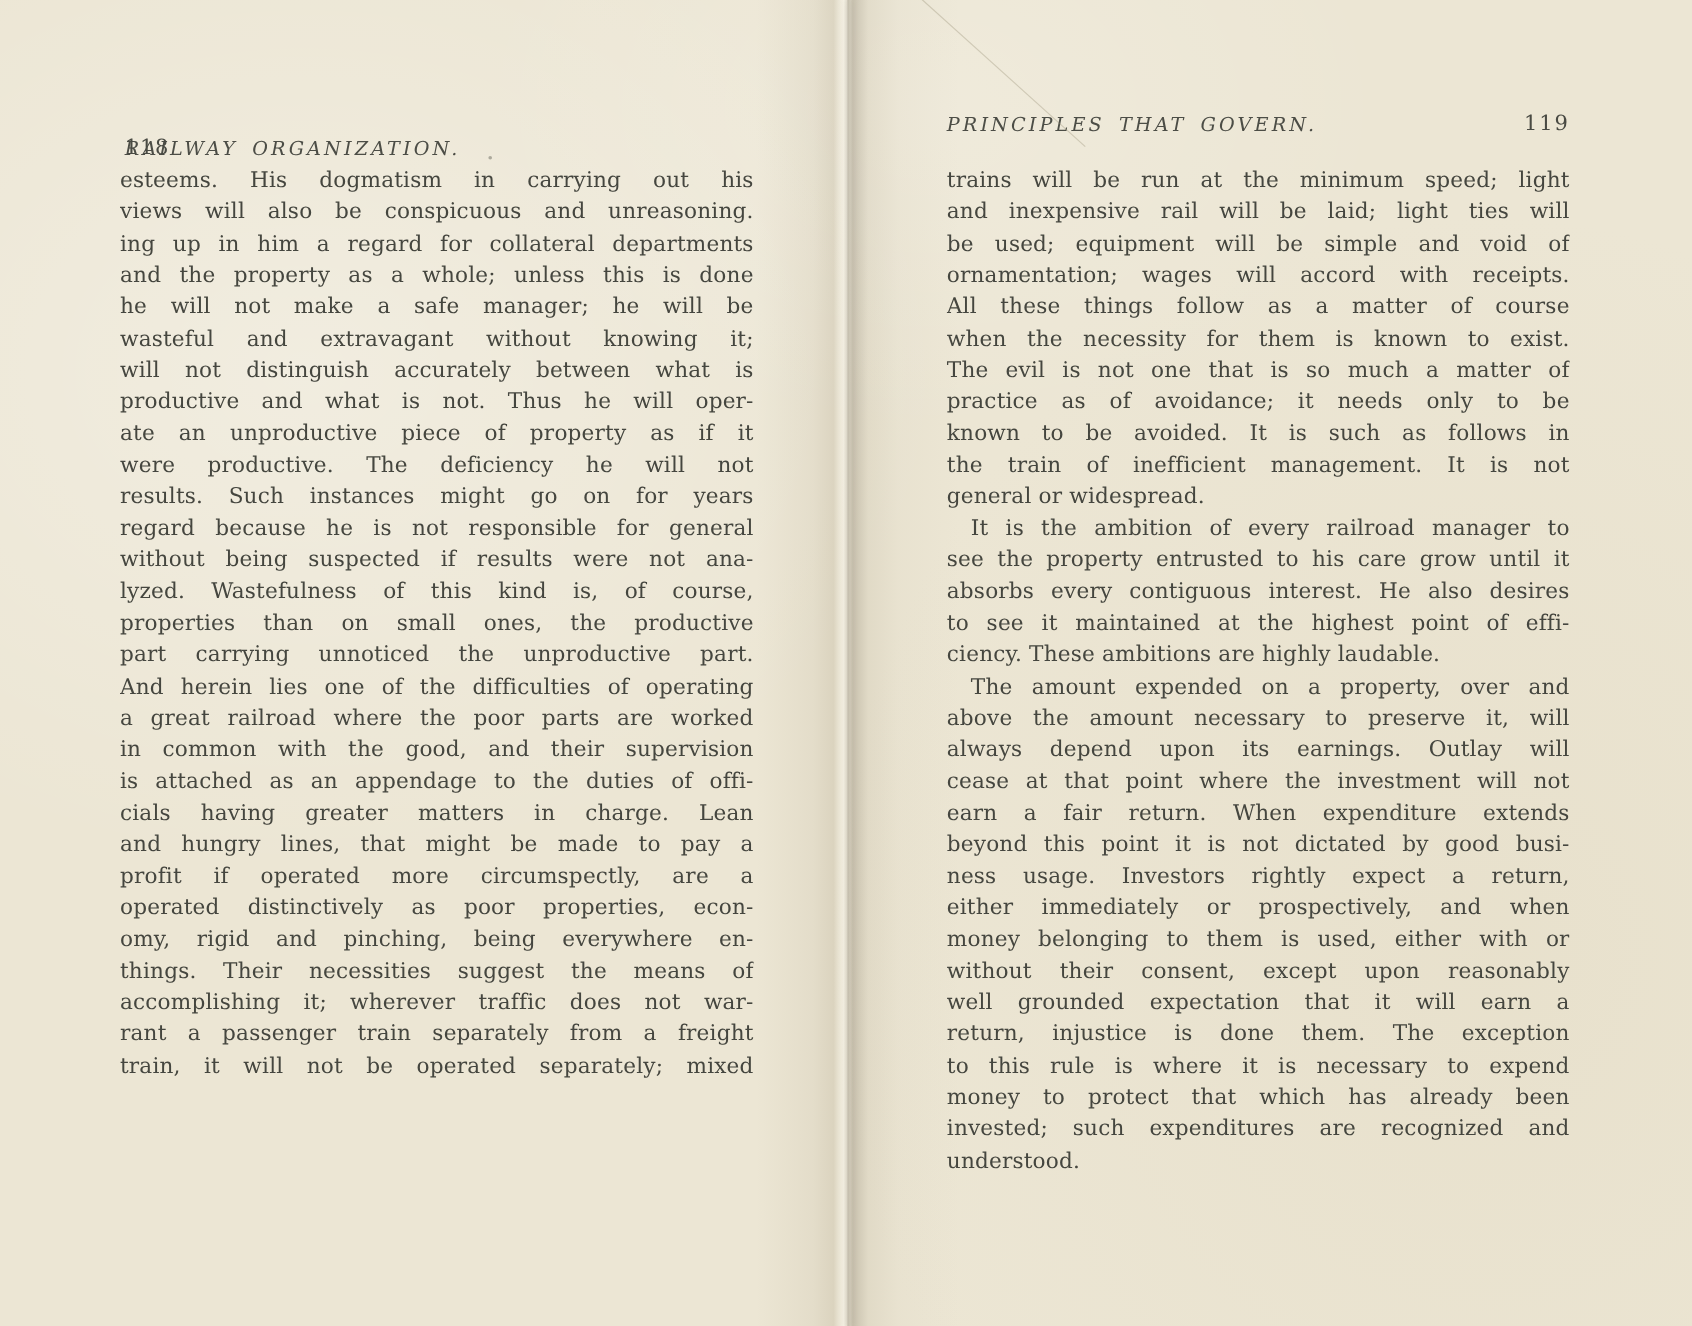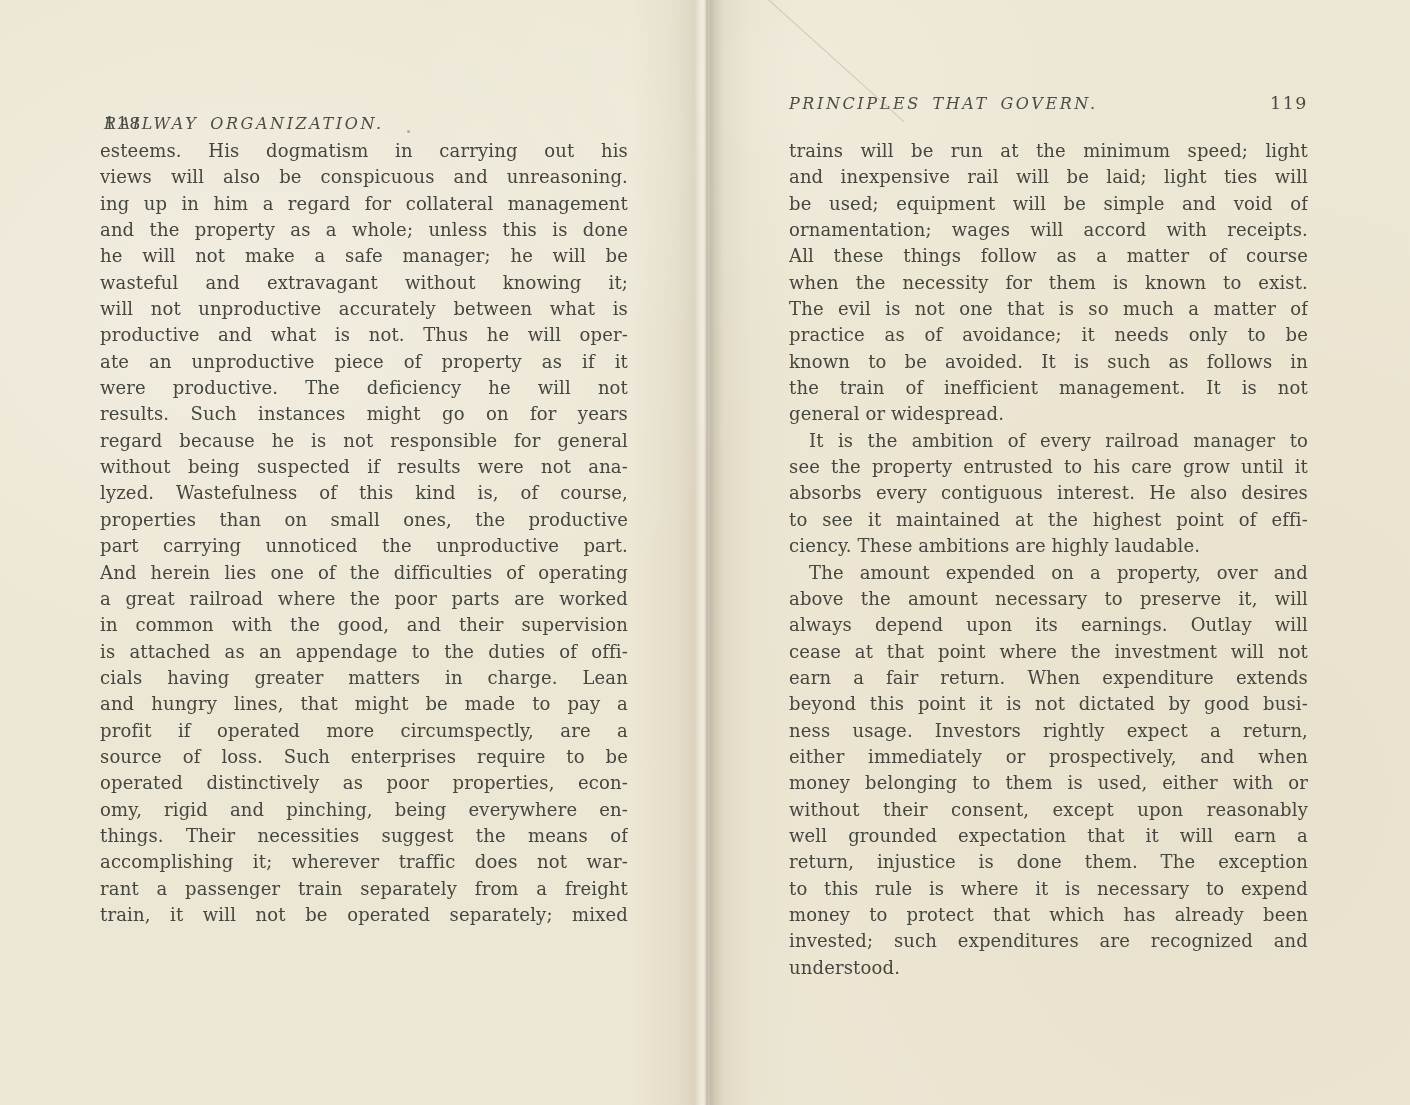--- a/index.html
+++ b/index.html
@@ -118,42 +118,41 @@
 <div class="scan">
 
   <div class="page page-left">
     <div class="header-row header-left">
       <span class="page-num page-num-left">118</span>
       <span class="running-head">RAILWAY ORGANIZATION.</span>
     </div>
     <div class="text-block text-block-left">
         <div class="line">esteems.  His dogmatism in carrying out his</div>
         <div class="line">views will also be conspicuous and unreasoning.</div>
-        <div class="line">ing up in him a regard for collateral management</div>
+        <div class="line">ing up in him a regard for collateral departments</div>
         <div class="line">and the property as a whole; unless this is done</div>
         <div class="line">he will not make a safe manager; he will be</div>
         <div class="line">wasteful and extravagant without knowing it;</div>
-        <div class="line">will not unproductive accurately between what is</div>
+        <div class="line">will not distinguish accurately between what is</div>
         <div class="line">productive and what is not.  Thus he will oper-</div>
         <div class="line">ate an unproductive piece of property as if it</div>
         <div class="line">were productive.  The deficiency he will not</div>
         <div class="line">results.  Such instances might go on for years</div>
         <div class="line">regard because he is not responsible for general</div>
         <div class="line">without being suspected if results were not ana-</div>
         <div class="line">lyzed.  Wastefulness of this kind is, of course,</div>
         <div class="line">properties than on small ones, the productive</div>
         <div class="line">part carrying unnoticed the unproductive part.</div>
         <div class="line">And herein lies one of the difficulties of operating</div>
         <div class="line">a great railroad where the poor parts are worked</div>
         <div class="line">in common with the good, and their supervision</div>
         <div class="line">is attached as an appendage to the duties of offi-</div>
         <div class="line">cials having greater matters in charge.  Lean</div>
         <div class="line">and hungry lines, that might be made to pay a</div>
         <div class="line">profit if operated more circumspectly, are a</div>
-        <div class="line">source of loss.  Such enterprises require to be</div>
         <div class="line">operated distinctively as poor properties, econ-</div>
         <div class="line">omy, rigid and pinching, being everywhere en-</div>
         <div class="line">things.  Their necessities suggest the means of</div>
         <div class="line">accomplishing it; wherever traffic does not war-</div>
         <div class="line">rant a passenger train separately from a freight</div>
         <div class="line">train, it will not be operated separately; mixed</div>
       </div>
   </div>
 
   <div class="page page-right">

